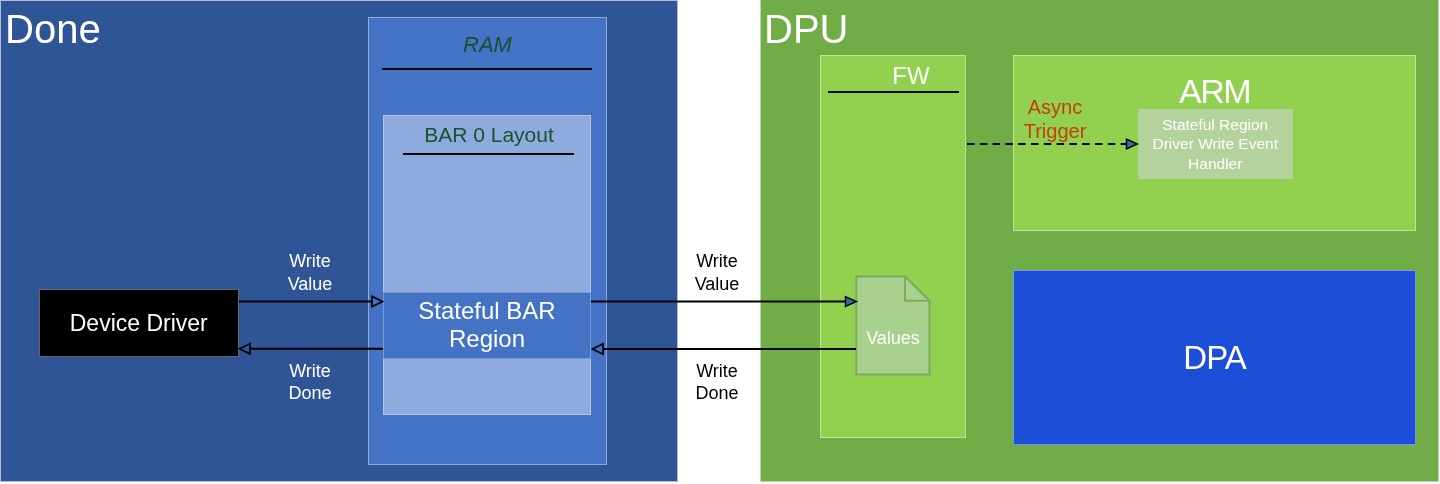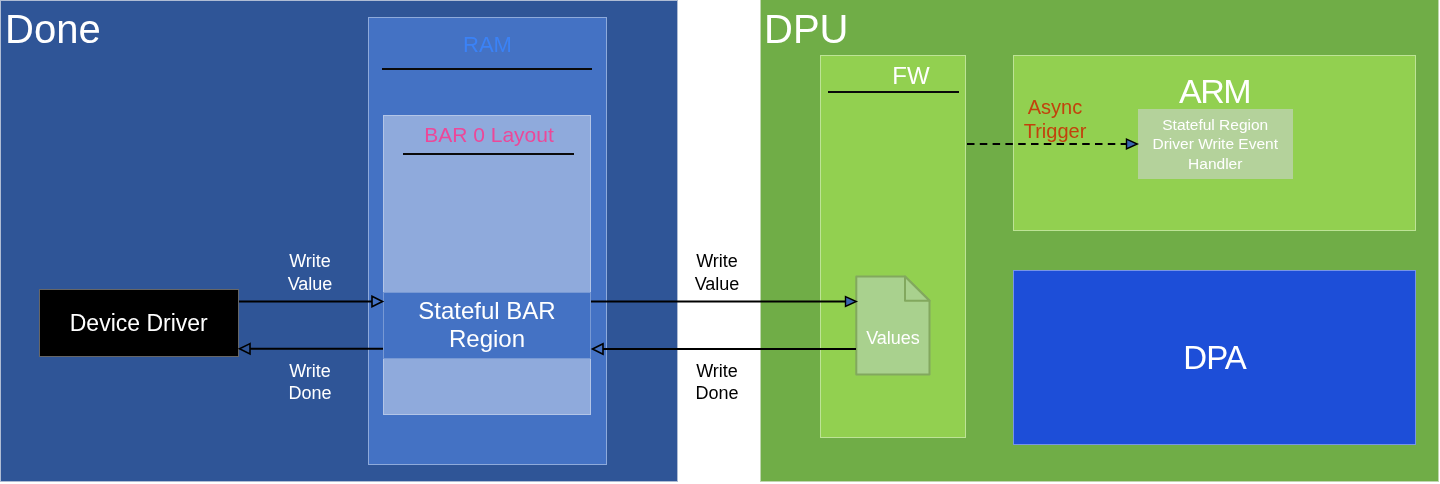--- a/index.html
+++ b/index.html
@@ -8,25 +8,25 @@
   .abs{position:absolute;box-sizing:border-box;}
   .ctr{display:flex;align-items:center;justify-content:center;text-align:center;}
 </style>
 </head>
 <body>
 
 <div class="abs" style="left:0;top:0;width:678px;height:482px;background:#2f5597;border:1.5px solid rgba(190,200,218,0.9);"></div>
 <div class="abs" style="left:5px;top:9px;color:#ffffff;font-size:40px;line-height:40px;">Done</div>
 
 <div class="abs" style="left:368px;top:17px;width:239px;height:448px;background:#4472c4;border:1.3px solid rgba(255,255,255,0.4);"></div>
-<div class="abs ctr" style="left:368px;top:31px;width:239px;height:28px;color:#3b82f6;font-size:22px;">RAM</div>
+<div class="abs ctr" style="left:368px;top:31px;width:239px;height:28px;color:#14532d;font-size:22px;font-style:italic;">RAM</div>
 <div class="abs" style="left:382px;top:68px;width:210px;height:2.2px;background:#0a0a0a;"></div>
 
 <div class="abs" style="left:383px;top:114.5px;width:208px;height:300.5px;background:#8faadc;border:1px solid rgba(255,255,255,0.32);"></div>
-<div class="abs ctr" style="left:383px;top:121px;width:212px;height:28px;color:#ec4899;font-size:21px;">BAR 0 Layout</div>
+<div class="abs ctr" style="left:383px;top:121px;width:212px;height:28px;color:#14532d;font-size:21px;">BAR 0 Layout</div>
 <div class="abs" style="left:403px;top:152.5px;width:171px;height:2.2px;background:#0a0a0a;"></div>
 
 <div class="abs" style="left:383px;top:291.5px;width:208px;height:67px;background:#4472c4;border:1px solid rgba(255,255,255,0.28);"></div>
 <div class="abs ctr" style="left:383px;top:291.5px;width:208px;height:67px;color:#fff;font-size:24px;line-height:28px;">Stateful BAR<br>Region</div>
 
 <div class="abs ctr" style="left:38.5px;top:289px;width:200.5px;height:68px;background:#000000;border:1.2px solid rgba(255,255,255,0.4);color:#fff;font-size:23px;">Device Driver</div>
 
 <div class="abs ctr" style="left:250px;top:250px;width:120px;height:45px;color:#fff;font-size:18px;line-height:22.3px;">Write<br>Value</div>
 <div class="abs ctr" style="left:250px;top:359.5px;width:120px;height:45px;color:#fff;font-size:18px;line-height:22.3px;">Write<br>Done</div>
 

